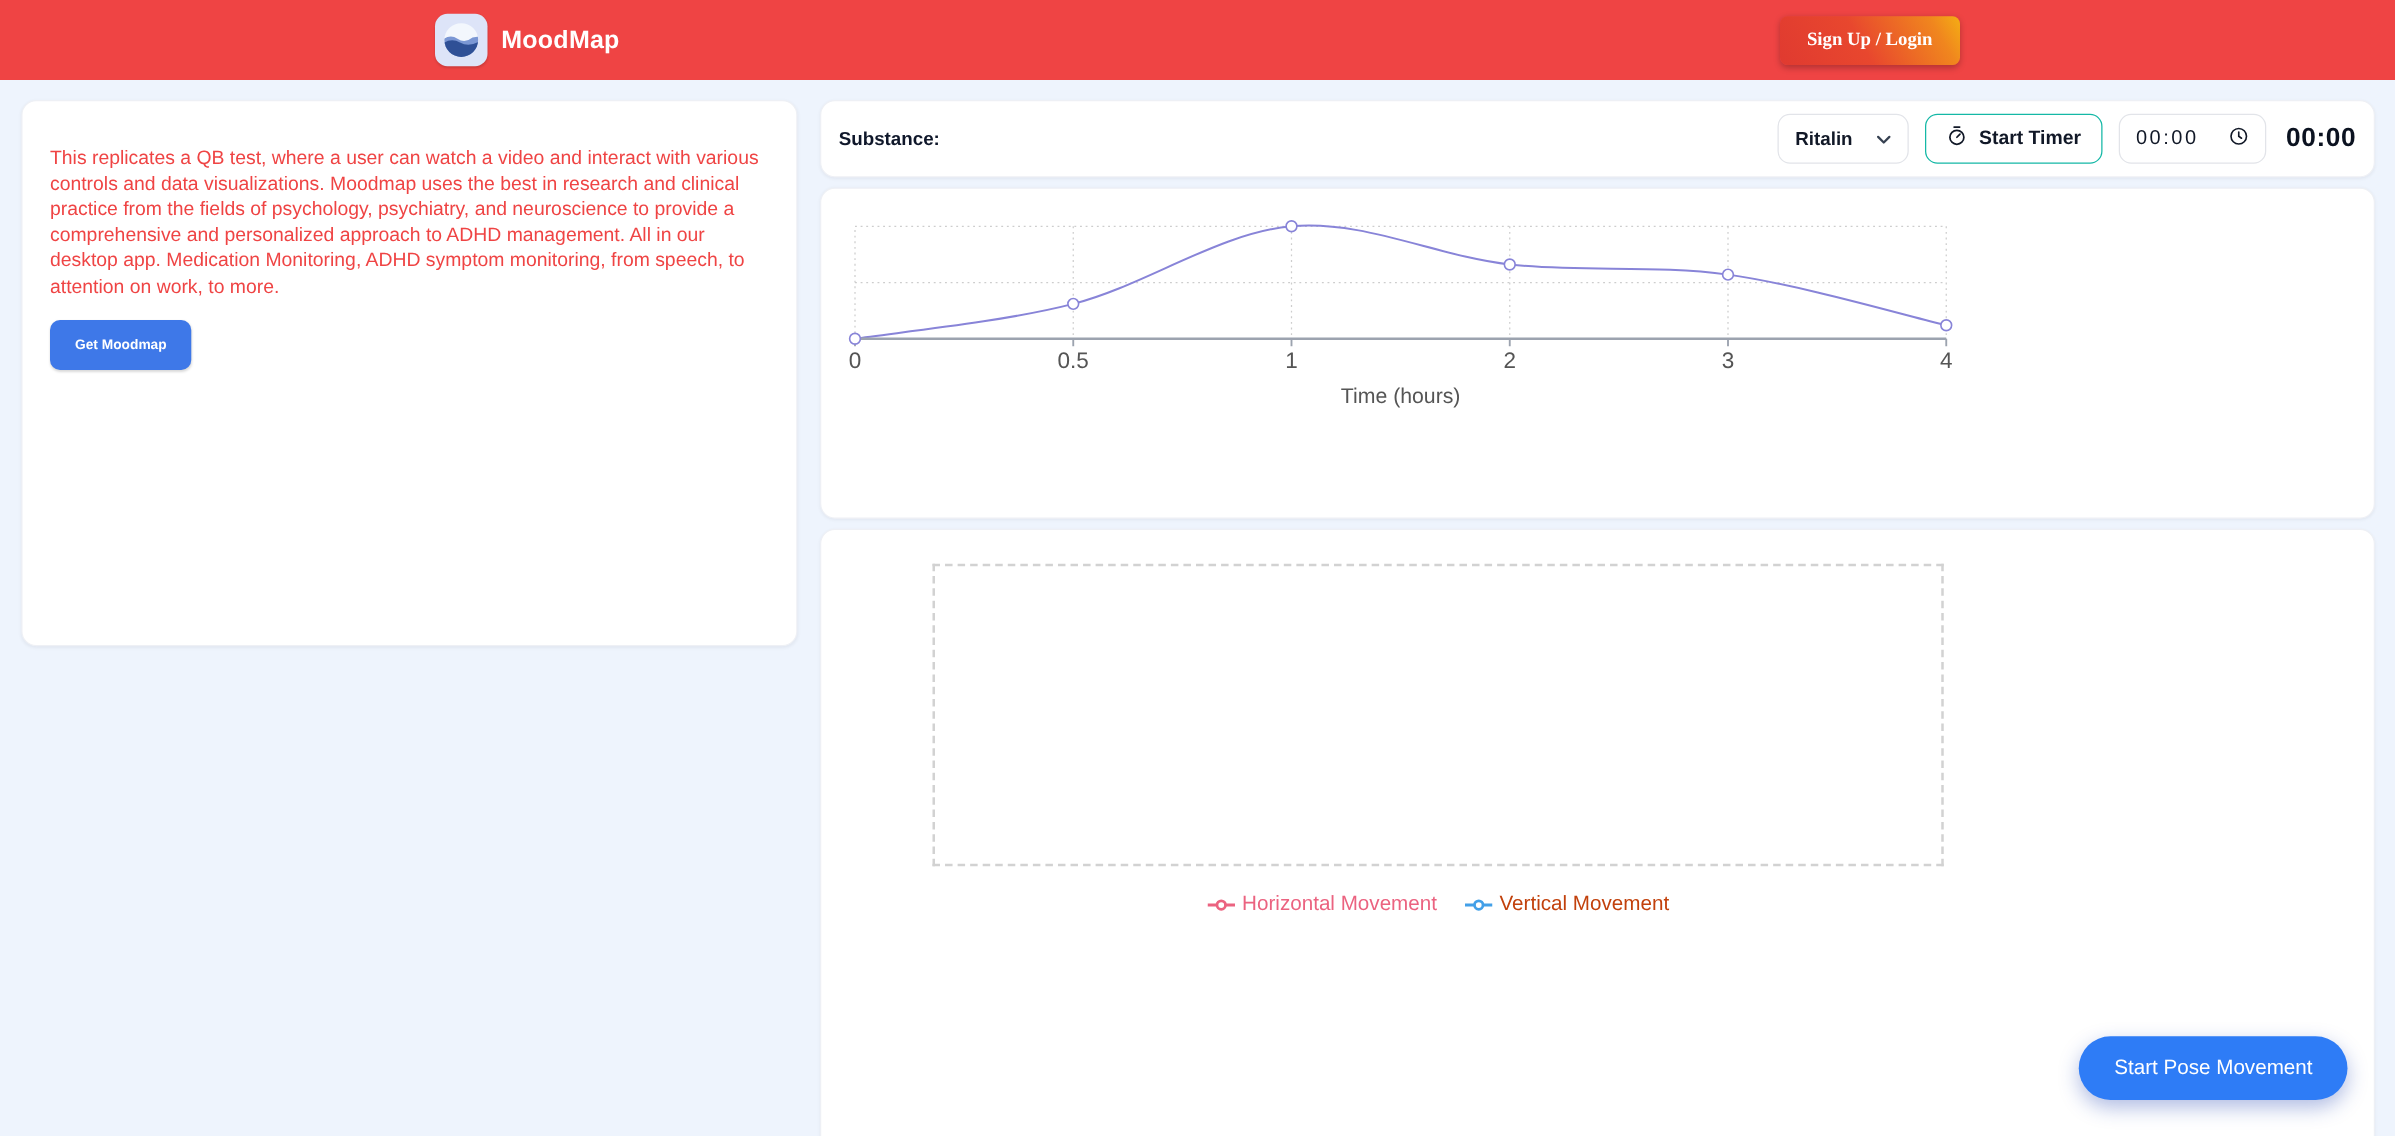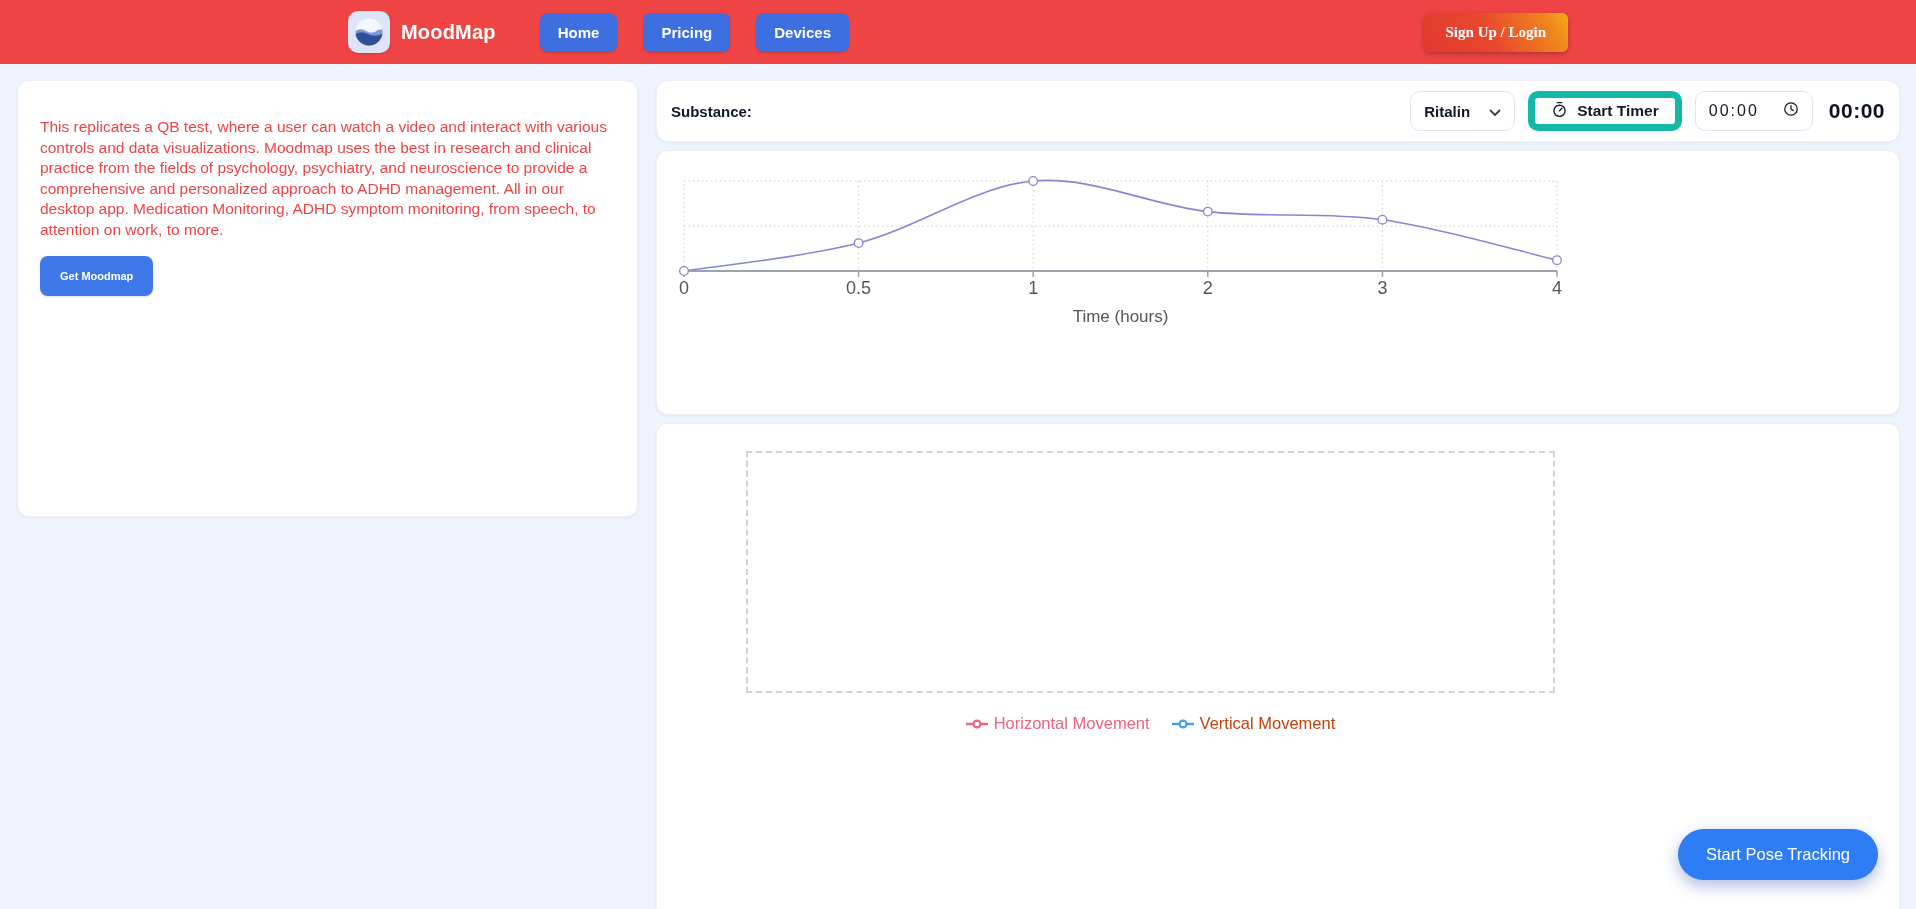--- a/index.html
+++ b/index.html
@@ -36,21 +36,21 @@
 
   .right-col { width:1244px; display:flex; flex-direction:column; gap:8px; }
 
   
   .controls-panel { height:62px; display:flex; align-items:center; padding:0 14px 0 14px; }
   .substance-label { font-size:15px; font-weight:700; color:#0f172a; }
   .controls-right { margin-left:auto; display:flex; align-items:center; gap:13px;padding-left:12px; }
   .select-box { width:105px; height:40px; border:1px solid #e2e4e9; border-radius:10px; background:#fff;
                 display:flex; align-items:center; justify-content:space-between; padding:0 13px;
                 font-size:15px; font-weight:600; color:#111827; cursor:pointer; }
-  .ctrl-btn { height:40px; border:7px solid #14b8a6; border-radius:10px; background:#fff;
+  .ctrl-btn { height:40px; border:1px solid #14b8a6; border-radius:10px; background:#fff;
               display:flex; align-items:center; gap:9px; padding:0 16px; font-family:inherit;
               font-size:15.5px; font-weight:600; color:#111827; cursor:pointer;text-align:center; }
   .time-box { width:118px; height:40px; border:1px solid #e2e4e9; border-radius:10px; background:#fff;
               display:flex; align-items:center; justify-content:space-between; padding:0 13px; }
   .time-box input { border:none; outline:none; width:64px; font-family:inherit; font-size:16px;
                     letter-spacing:2px; color:#111827; background:transparent; }
   .timer-display { font-size:21px; font-weight:800; color:#0b1220; letter-spacing:.5px; margin-left:3px; }
 
   
   .chart-panel { height:265px; position:relative; }
@@ -82,25 +82,20 @@
               </clipPath>
             </defs>
           <circle cx="15" cy="15" r="13.5" fill="#f3f7fd"></circle>
           <g clip-path="url(#lc)">
             <path d="M0,15 Q6,10 12,14 T24,13 L30,12 V30 H0 Z" fill="#7b97d4"></path>
             <path d="M0,18 Q7,13 14,17 T30,16 V30 H0 Z" fill="#2f5096"></path>
           </g>
         </svg>
       </span>
       <span class="brand-name">MoodMap</span>
-    </div>
-    <div class="nav-links">
-      <button class="nav-btn">Home</button>
-      <button class="nav-btn">Pricing</button>
-      <button class="nav-btn">Devices</button>
     </div>
     <div class="nav-spacer"></div>
     <button class="signup-btn">Sign Up / Login</button>
   </div>
 </nav>
 
 <div class="main">
 
   <aside class="panel intro-panel">
     <p class="intro-text">This replicates a QB test, where a user can watch a video and interact with various controls and data visualizations. Moodmap uses the best in research and clinical practice from the fields of psychology, psychiatry, and neuroscience to provide a comprehensive and personalized approach to ADHD management. All in our desktop app. Medication Monitoring, ADHD symptom monitoring, from speech, to attention on work, to more.</p>
@@ -191,13 +186,13 @@
               <circle cx="11" cy="5" r="3.4" fill="#fff" stroke="#43a0e8" stroke-width="2.2"></circle>
             </svg>
             <span>Vertical Movement</span>
           </span>
         </div>
     </div>
 
   </section>
 </div>
 
-<button class="pose-fab">Start Pose Tracking</button>
+<button class="pose-fab">Start Pose Movement</button>
 
 </body></html>

